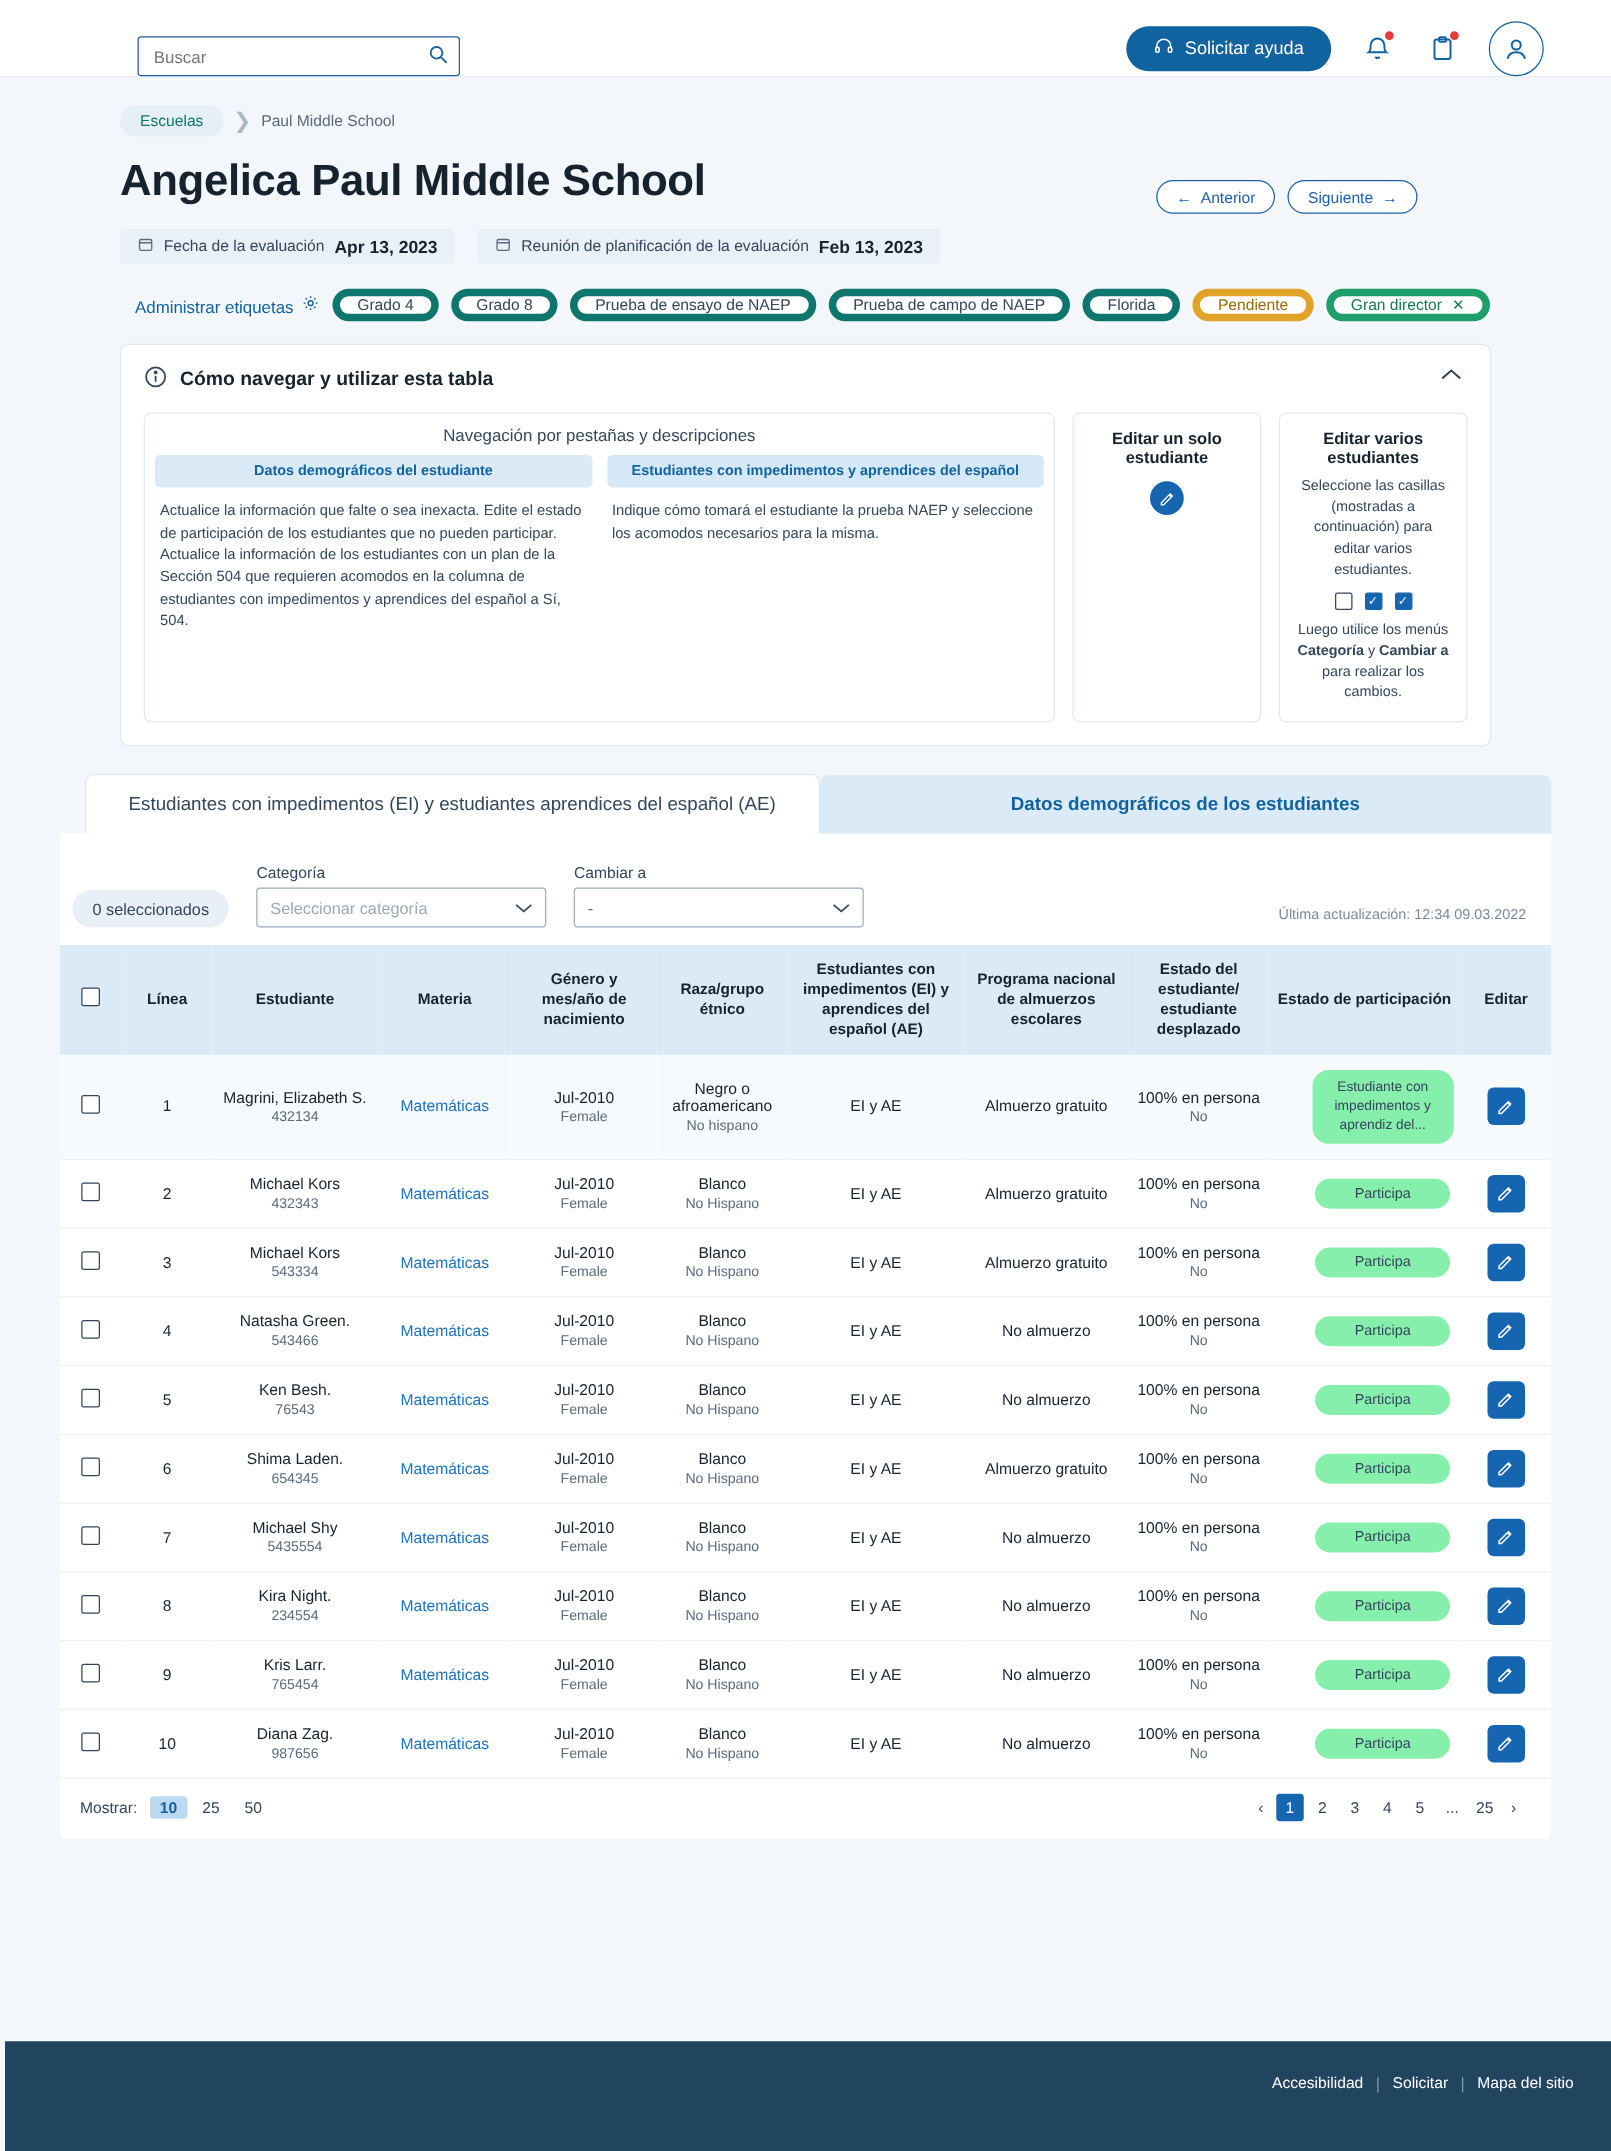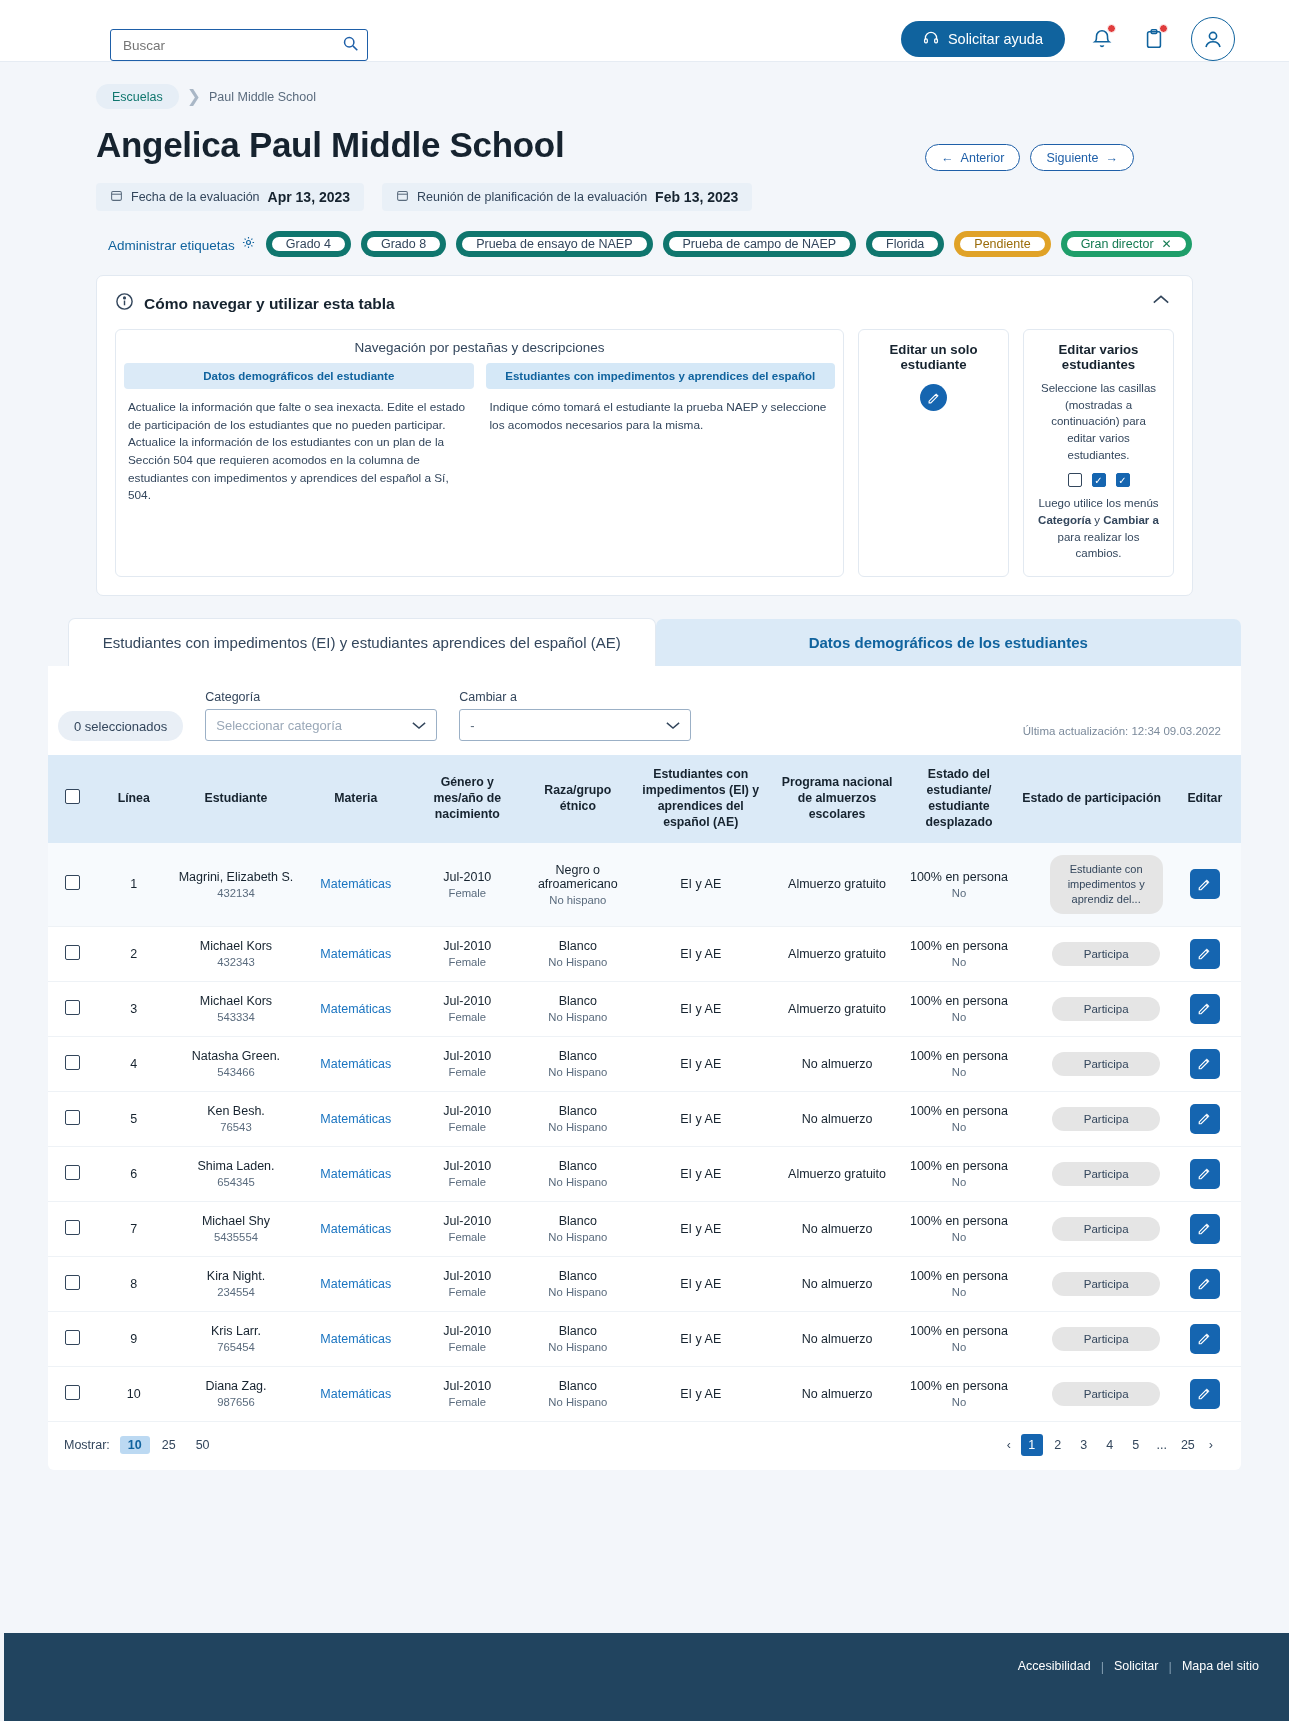--- a/index.html
+++ b/index.html
@@ -132,21 +132,21 @@
   table { width:calc(100% - 0px); border-collapse:collapse; }
   thead th {
     background:#dbeaf7; font-size:12.3px; color:#16232f; font-weight:bold; padding:12px 6px;
     vertical-align:middle; line-height:1.3;
   }
   tbody td { font-size:12.5px; text-align:center; padding:12px 6px; border-bottom:1px solid #eef2f6; color:#16232f;}
   tbody tr.alt td { background:#f7fafd; }
   .sub { display:block; font-size:11.3px; color:#5a6b7d; margin-top:3px;}
   .link { color:#1a74c0; }
   .badge {
-    display:inline-block; background:#e5e5e5; border-radius:13px; padding:6px 16px; font-size:11.5px; color:#33465c;
+    display:inline-block; background:#86efac; border-radius:13px; padding:6px 16px; font-size:11.5px; color:#33465c;
     min-width:108px;
     margin-left:29px;
   }
   .badge.tall { padding:7px 8px; line-height:1.35; font-size:11px;}
   .editbtn {
     width:30px;height:30px;border-radius:5px;background:#1565b0;color:#fff;display:inline-flex;
     align-items:center;justify-content:center;cursor:pointer;
   }
   .cbx { width:15px;height:15px;border:1.6px solid #33465c;border-radius:2px;display:inline-block;background:#fff;cursor:pointer;}
 

